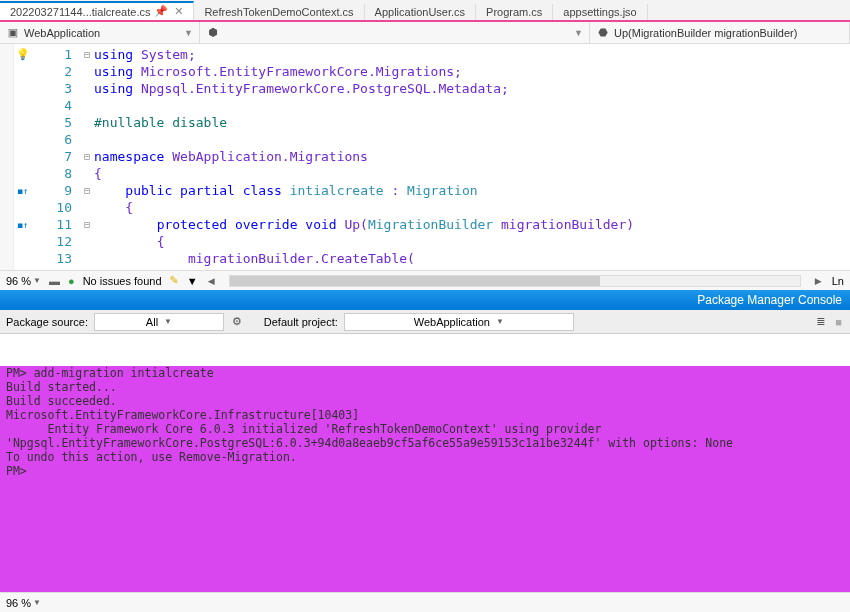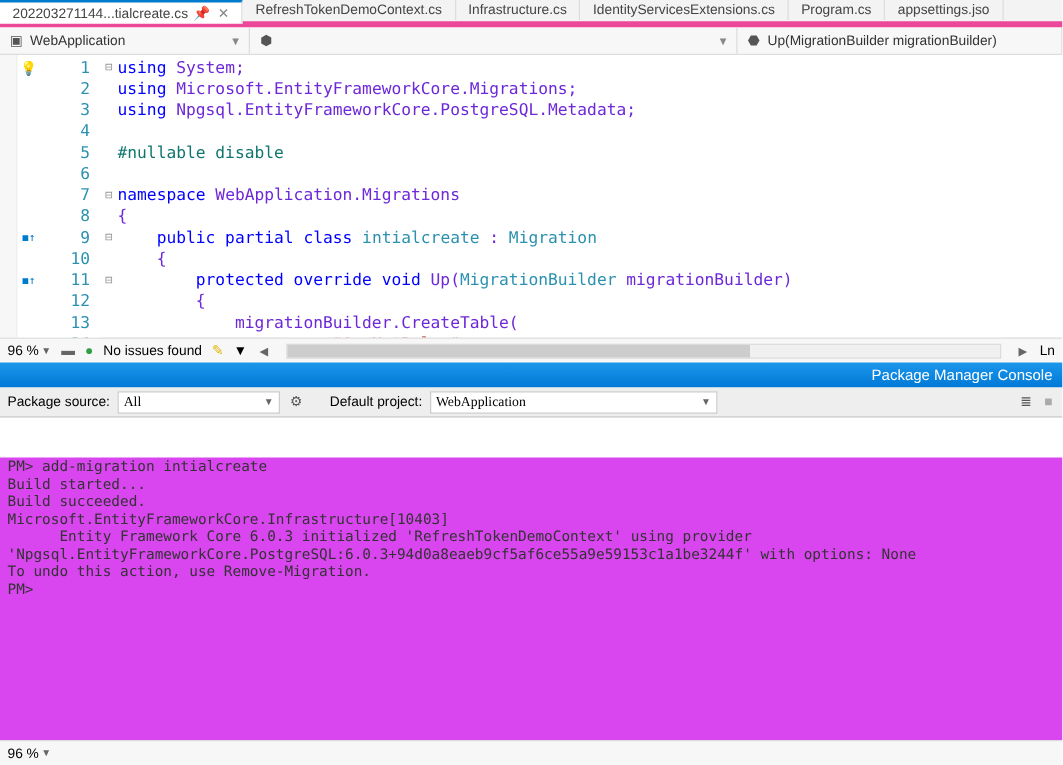--- a/index.html
+++ b/index.html
@@ -1,17 +1,17 @@
 <!DOCTYPE html>
 <html><head>
 <meta charset="utf-8">
 <style>
 * { margin: 0; padding: 0; box-sizing: border-box; }
 body { font-family: "Segoe UI", sans-serif; font-size: 12px; background: #fff; width: 850px; height: 612px; overflow: hidden; display: flex; flex-direction: column; }
-.tabs { display: flex; background: #f3f3f3; border-bottom: 5px solid #ec4899; height: 22px; align-items: flex-start; }
+.tabs { display: flex; background: #f3f3f3; border-bottom: 2px solid #ec4899; height: 22px; align-items: flex-end; }
 .tab { padding: 2px 10px; font-size: 11px; color: #444; border-right: 1px solid #ddd; display: flex; align-items: center; cursor: pointer; white-space: nowrap; }
 .tab.active { background: #fff; border-top: 2px solid #007acc; }
 .tab .close { margin-left: 6px; font-size: 11px; color: #888; }
 .tab .pin { margin-left: 4px; color: #888; }
 .nav { display: flex; background: #f7f7f7; border-bottom: 1px solid #ddd; height: 22px; }
 .nav-cell { flex: 1; display: flex; align-items: center; padding: 0 6px; border-right: 1px solid #ddd; font-size: 11px; color: #333; }
 .nav-cell .chev { margin-left: auto; color: #888; font-size: 9px; }
 .nav-icon { margin-right: 4px; width: 14px; display: inline-flex; justify-content: center; color: #555; }
 .left-gutter { width: 14px; background: #f7f7f7; border-right: 1px solid #eee; }
 .editor-wrap { flex: 1; display: flex; overflow: hidden; min-height: 0; }
@@ -33,45 +33,42 @@
 .status-editor { display: flex; align-items: center; height: 20px; background: #f7f7f7; border-top: 1px solid #ddd; font-size: 11px; padding: 0 6px; gap: 8px; }
 .zoom { display: flex; align-items: center; gap: 2px; }
 .zoom .chev { font-size: 8px; color: #666; }
 .ok-icon { color: #2ea043; font-size: 11px; }
 .hscroll { flex: 1; height: 12px; background: #f0f0f0; border: 1px solid #ddd; position: relative; margin: 0 4px; }
 .hscroll-thumb { position: absolute; left: 0; top: 0; height: 100%; width: 65%; background: #cdcdcd; }
 .hscroll-arrow { padding: 0 2px; color: #666; font-size: 9px; }
 .pmc-header { background: linear-gradient(#1c97ea, #0078d7); color: #fff; font-size: 12px; padding: 3px 8px; font-weight: 400; text-align: right; }
 .pmc-toolbar { display: flex; align-items: center; height: 24px; background: #eee; border-bottom: 1px solid #ccc; padding: 4px 6px; font-size: 11px; gap: 6px; }
 .pmc-toolbar select, .pmc-toolbar .dd { background: #fff; border: 1px solid #ccc; padding: 1px 4px; font-size: 11px; height: 18px; display: flex; align-items: center; }
-.pmc-toolbar .dd { min-width: 130px; justify-content: space-between; font-family: Liberation Serif, serif; }
+.pmc-toolbar .dd { min-width: 130px; justify-content: center; }
 .pmc-toolbar .dd.wide { min-width: 230px; }
 .pmc-toolbar .chev { font-size: 8px; color: #666; margin-left: 6px; }
 .pmc-toolbar .ico { color: #555; padding: 0 2px; cursor: pointer; }
 .console { flex: 1; background: #d946ef; font-family: Consolas, monospace; font-size: 11.5px; padding: 0 6px; color: #333; white-space: pre-wrap; overflow: auto; margin-top: 32px; }
 .status-bottom { height: 20px; background: #f7f7f7; border-top: 1px solid #ddd; display: flex; align-items: center; padding: 0 6px; font-size: 11px; }
 .marker { color: #007acc; font-size: 9px; }
 </style>
 </head>
 <body>
 
 <div class="tabs" id="tabs">
     <div class="tab active">
       <span>202203271144...tialcreate.cs</span>
       <span class="pin">📌</span>
       <span class="close">✕</span>
     </div>
     <div class="tab">
       <span>RefreshTokenDemoContext.cs</span>
     </div>
     <div class="tab">
-      <span>Infrastructure.cs</span>
-    </div>
-    <div class="tab">
-      <span>IdentityServicesExtensions.cs</span>
+      <span>ApplicationUser.cs</span>
     </div>
     <div class="tab">
       <span>Program.cs</span>
     </div>
     <div class="tab">
       <span>appsettings.jso</span>
     </div>
   </div>
 
 <div class="nav">

